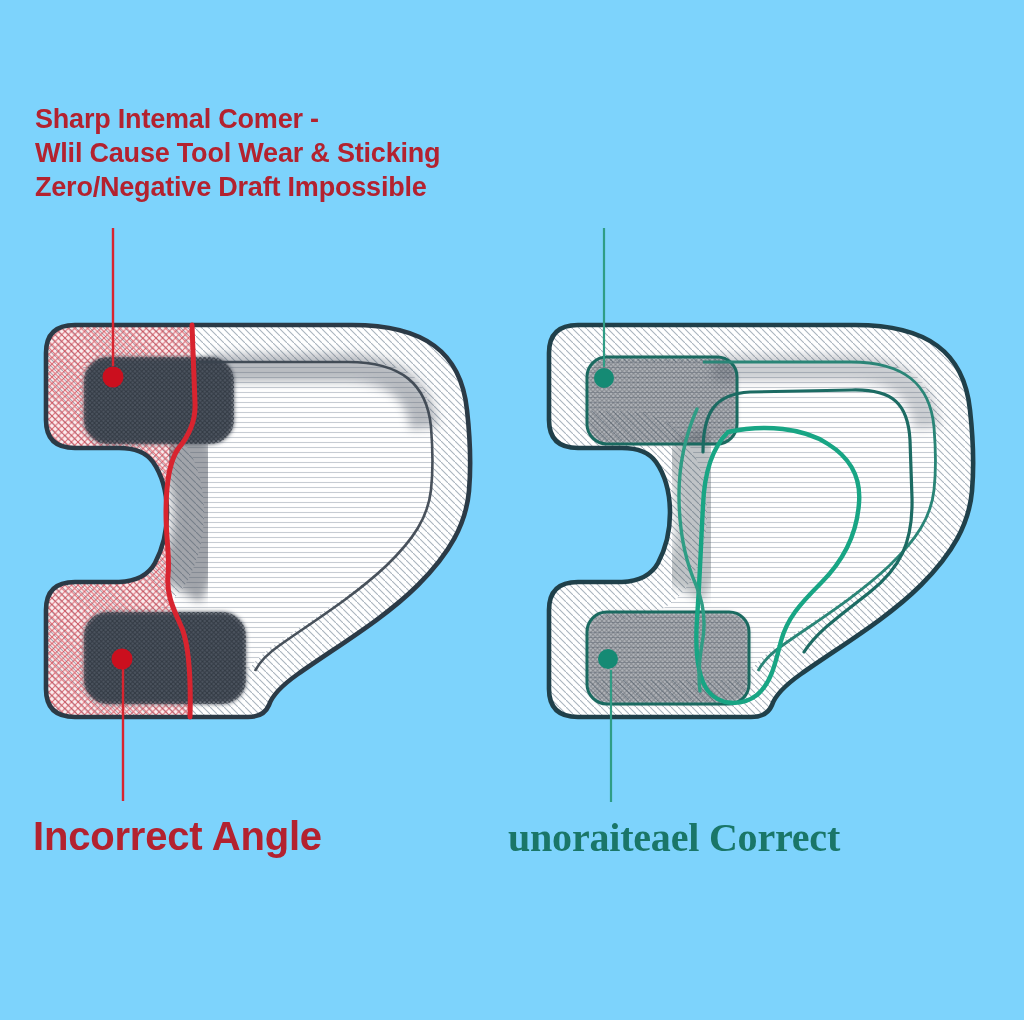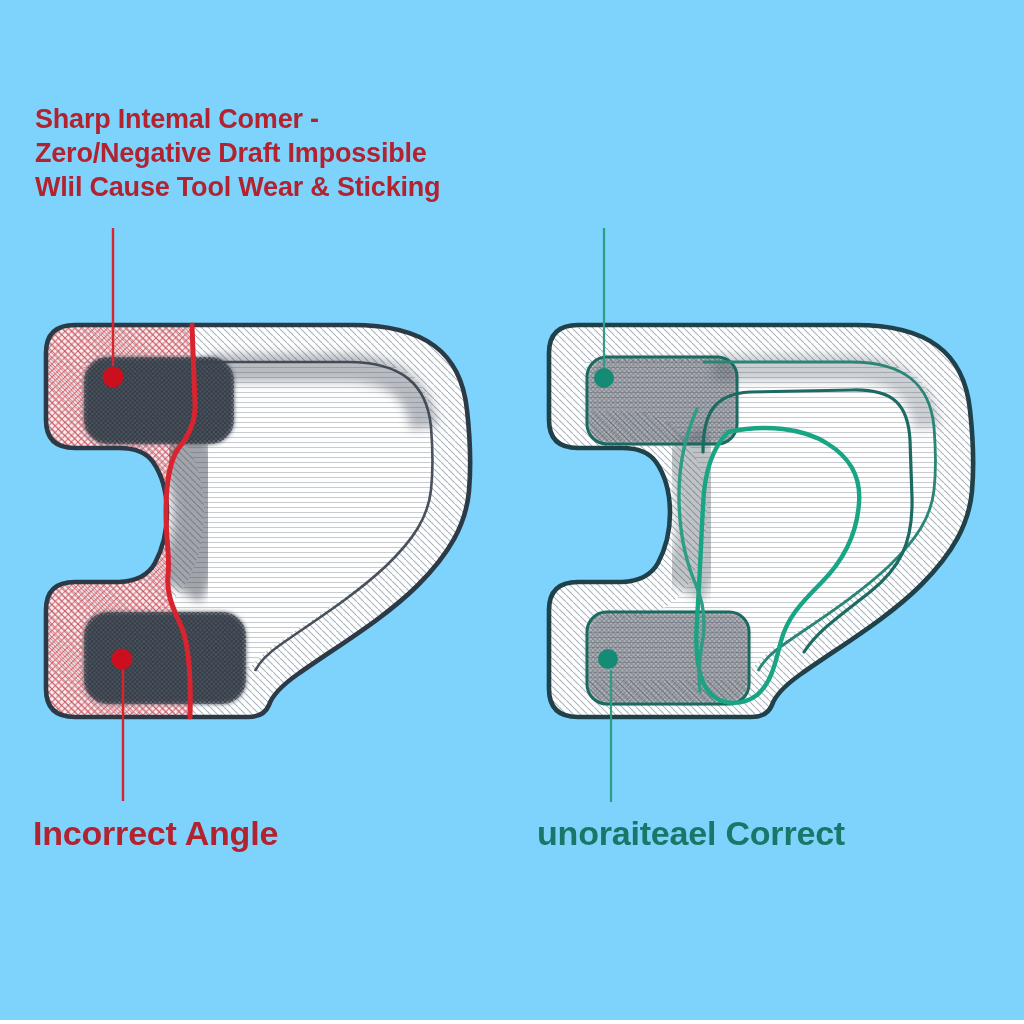--- a/index.html
+++ b/index.html
@@ -2,23 +2,23 @@
 <html><head>
 <meta charset="utf-8">
 <style>
   html,body{margin:0;padding:0;background:#ffffff;}
   .stage{position:relative;width:1024px;height:1020px;background:#7dd3fc;overflow:hidden;
          font-family:"Liberation Sans", sans-serif;}
   .stage svg{position:absolute;left:0;top:0;}
   .heading{position:absolute;font-size:27px;line-height:34px;font-weight:700;letter-spacing:-0.2px;white-space:nowrap;}
   .heading-incorrect{left:35px;top:102px;color:#b3222f;}
   .heading-correct{left:512px;top:102px;color:#177a6b;}
-  .caption{position:absolute;font-size:34px;font-weight:700;letter-spacing:-0.2px;white-space:nowrap;}
+  .caption{position:absolute;font-size:40px;font-weight:700;letter-spacing:-0.2px;white-space:nowrap;}
   .caption-incorrect{left:33px;top:814px;color:#b3222f;}
-  .caption-correct{left:537px;top:814px;color:#1a7668;}
+  .caption-correct{left:508px;top:814px;color:#1a7668;font-family:Liberation Serif, serif;}
 </style>
 </head>
 <body>
 
 <div class="stage">
 
 <svg width="1024" height="1024" viewBox="0 0 1024 1024">
   <defs>
     <path id="outerShape" d="M 46 353 Q 46 325 75 325 L 352 325 C 424 325 461 352 467 410 C 470 437 471 468 469 491 C 466 524 450 553 418 585 C 384 619 336 647 298 674 C 281 686 272 696 269 705 Q 264 717 248 717 L 75 717 Q 46 717 46 689 L 46 610 Q 46 582 75 582 L 119 582 Q 145 581 155 563 C 164 546 167 530 167 513 C 167 494 162 475 153 462 Q 143 448 119 448 L 75 448 Q 46 448 46 420 Z"></path>
     <path id="innerOutline" d="M 200 362 L 348 362 C 401 362 427 384 431 427 C 433 452 433 472 431 490 C 428 517 414 539 386 566 C 353 597 311 623 280 645 C 267 654 259 663 255 671"></path>
@@ -118,20 +118,20 @@
 
     <line x1="604" y1="228" x2="604" y2="367" stroke-width="2.2" stroke="#2f9d85"></line>
     <circle cx="604" cy="378" r="10" fill="#158a74"></circle>
     <line x1="611" y1="670" x2="611" y2="802" stroke-width="2.2" stroke="#2f9d85"></line>
     <circle cx="608" cy="659" r="10" fill="#158a74"></circle>
   </g>
 </svg>
 
   <div class="heading heading-incorrect">
     <div>Sharp Intemal Comer -</div>
+    <div>Wlil Cause Tool Wear &amp; Sticking</div>
     <div>Zero/Negative Draft Impossible</div>
-    <div>Wlil Cause Tool Wear &amp; Sticking</div>
   </div>
 
 
   <div class="caption caption-incorrect">Incorrect Angle</div>
   <div class="caption caption-correct">unoraiteael Correct</div>
 </div>
 
 </body></html>

